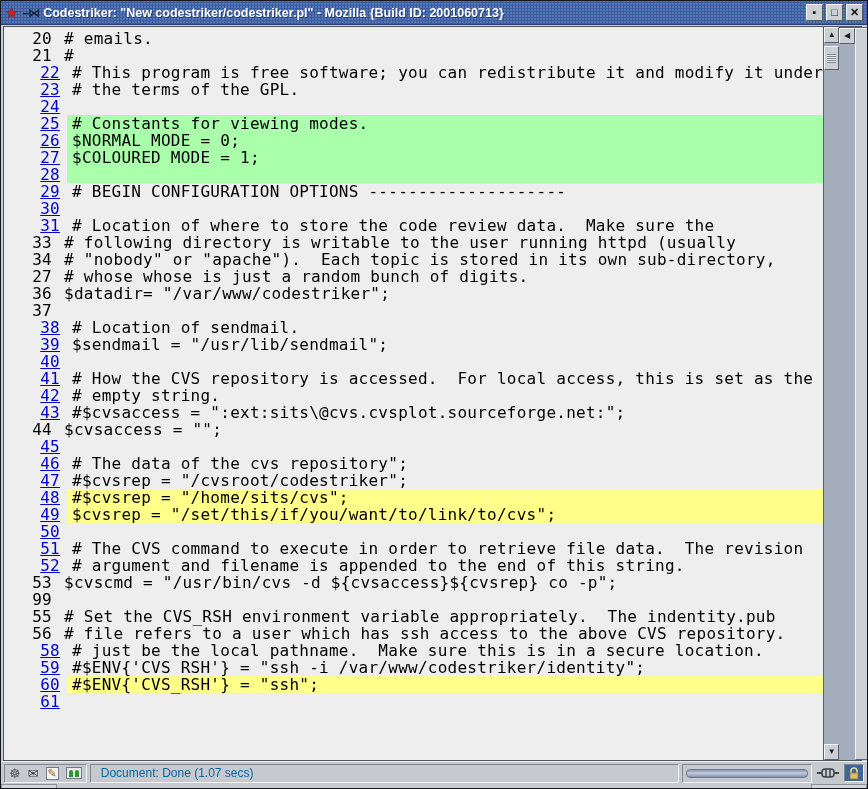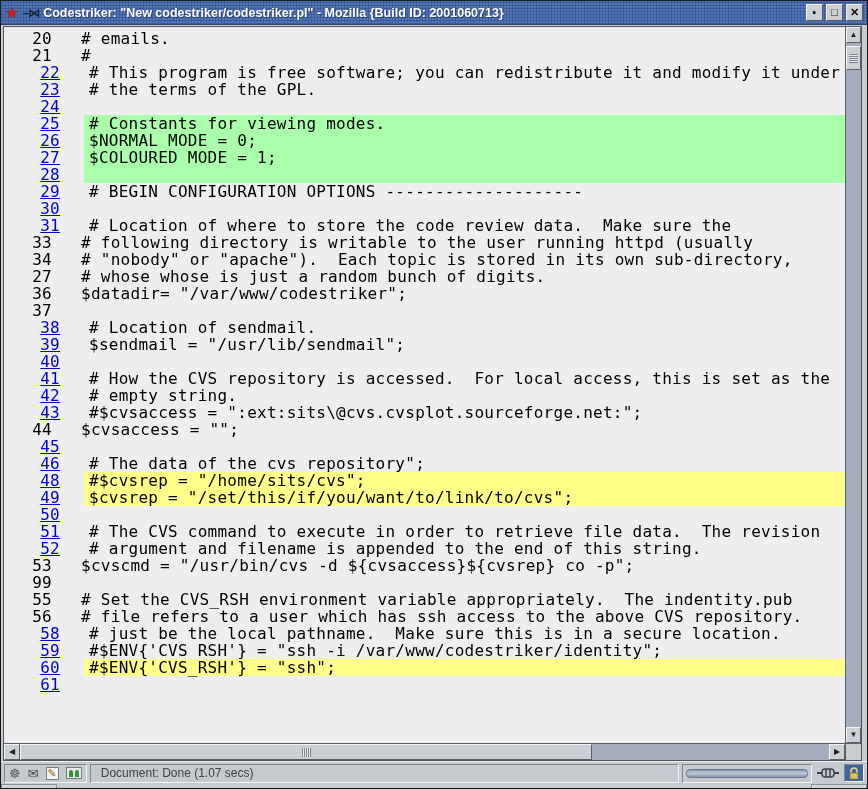--- a/index.html
+++ b/index.html
@@ -39,36 +39,36 @@
     color: #111; font-size: 11px; font-weight: bold;
     display: flex; align-items: center; justify-content: center;
     line-height: 1; cursor: default;
   }
 
   
   .main {
     flex: 1 1 auto;
     margin: 1px 5px 0 2px;
     border: 1px solid #4d555f;
-    display: flex; flex-direction: column;
+    display: flex; flex-direction: row;
     background: #eeeeee;
     min-height: 0;
   }
   .content-row { flex: 1 1 auto; display: flex; min-height: 0; }
   .viewport { flex: 1 1 auto; overflow: hidden; background: #eeeeee; }
 
   .code {
     font-family: "DejaVu Sans Mono", "Liberation Mono", monospace;
     font-size: 16px; letter-spacing: 0.25px; line-height: 17px;
     color: #000; padding-top: 3px;
   }
   .line { display: flex; height: 17px; white-space: pre; }
   .num  { flex: 0 0 48px; text-align: right; }
   .num.lnk { color: var(--link-blue, #0000cc); text-decoration: underline; cursor: pointer; margin-left: 8px; }
-  .text { flex: 1 1 auto; margin-left: 24px; padding-left: 5px; }
+  .text { flex: 1 1 auto; margin-left: 7px; padding-left: 5px; }
   .hl-green  { background: var(--green-highlight, #aaffaa); }
   .hl-yellow { background: var(--yellow-highlight, #ffff8a); }
 
   
   .vscroll {
     flex: 0 0 16px; width: 16px;
     background: #a3adbb;
     border-left: 1px solid #58606c;
     display: flex; flex-direction: column;
   }
@@ -124,21 +124,21 @@
   .cicon.mail { color: #3d434b; }
   .cicon.composer { color: #9a6420; background: #f4f4f2; border: 1px solid #767c84; padding: 0 1px; font-size: 11px; }
   .abook {
     width: 16px; height: 12px; background: #e8e9ea;
     border: 1px solid #767c84;
     display: flex; align-items: flex-end; justify-content: center; gap: 2px;
     padding-bottom: 1px; cursor: pointer;
   }
   .abook i { display: block; width: 4px; height: 7px; background: #2f9633; border-radius: 2px 2px 0 0; }
   .status-text-panel { flex: 1 1 auto; padding: 0 10px; }
-  .status-text { font-size: 12px; color: #404040; white-space: nowrap; }
+  .status-text { font-size: 12px; color: #0369a1; white-space: nowrap; }
   .progress-panel { flex: 0 0 130px; padding: 2px 3px; }
   .progress-inner {
     width: 100%; height: 9px;
     background: linear-gradient(to bottom, #8798b2 0, #c2cbd9 45%, #8494ae 100%);
     border-radius: 4px; border: 1px solid #6c7890;
   }
   .plug-icon { width: 26px; display: flex; align-items: center; justify-content: center; cursor: pointer; }
   .lock-panel {
     flex: 0 0 20px; width: 20px; height: 18px;
     background: #3f659e;
@@ -189,20 +189,21 @@
             <div class="line"><span class="num">37</span><span class="text"></span></div>
             <div class="line"><span class="num lnk">38</span><span class="text"># Location of sendmail.</span></div>
             <div class="line"><span class="num lnk">39</span><span class="text">$sendmail = "/usr/lib/sendmail";</span></div>
             <div class="line"><span class="num lnk">40</span><span class="text"></span></div>
             <div class="line"><span class="num lnk">41</span><span class="text"># How the CVS repository is accessed.  For local access, this is set as the</span></div>
             <div class="line"><span class="num lnk">42</span><span class="text"># empty string.</span></div>
             <div class="line"><span class="num lnk">43</span><span class="text">#$cvsaccess = ":ext:sits\@cvs.cvsplot.sourceforge.net:";</span></div>
             <div class="line"><span class="num">44</span><span class="text">$cvsaccess = "";</span></div>
             <div class="line"><span class="num lnk">45</span><span class="text"></span></div>
             <div class="line"><span class="num lnk">46</span><span class="text"># The data of the cvs repository";</span></div>
+            <div class="line"><span class="num lnk">47</span><span class="text">#$cvsrep = "/cvsroot/codestriker";</span></div>
             <div class="line"><span class="num lnk">48</span><span class="text hl-yellow">#$cvsrep = "/home/sits/cvs";</span></div>
             <div class="line"><span class="num lnk">49</span><span class="text hl-yellow">$cvsrep = "/set/this/if/you/want/to/link/to/cvs";</span></div>
             <div class="line"><span class="num lnk">50</span><span class="text"></span></div>
             <div class="line"><span class="num lnk">51</span><span class="text"># The CVS command to execute in order to retrieve file data.  The revision</span></div>
             <div class="line"><span class="num lnk">52</span><span class="text"># argument and filename is appended to the end of this string.</span></div>
             <div class="line"><span class="num">53</span><span class="text">$cvscmd = "/usr/bin/cvs -d ${cvsaccess}${cvsrep} co -p";</span></div>
             <div class="line"><span class="num">99</span><span class="text"></span></div>
             <div class="line"><span class="num">55</span><span class="text"># Set the CVS_RSH environment variable appropriately.  The indentity.pub</span></div>
             <div class="line"><span class="num">56</span><span class="text"># file refers to a user which has ssh access to the above CVS repository.</span></div>
             <div class="line"><span class="num lnk">58</span><span class="text"># just be the local pathname.  Make sure this is in a secure location.</span></div>

